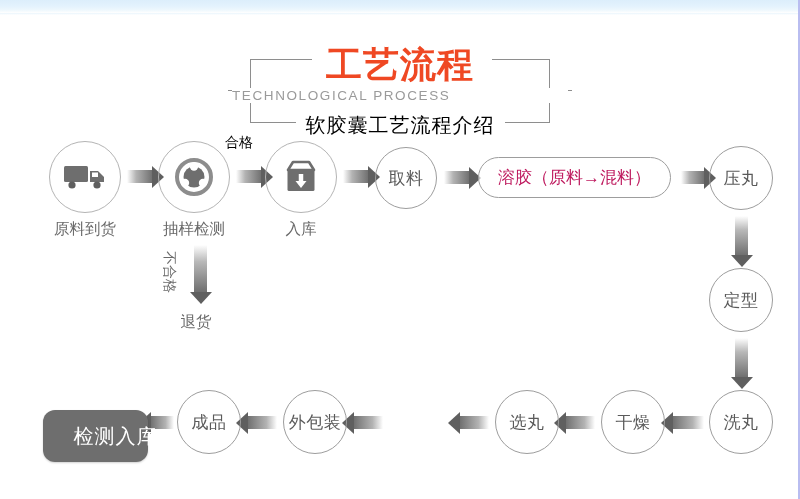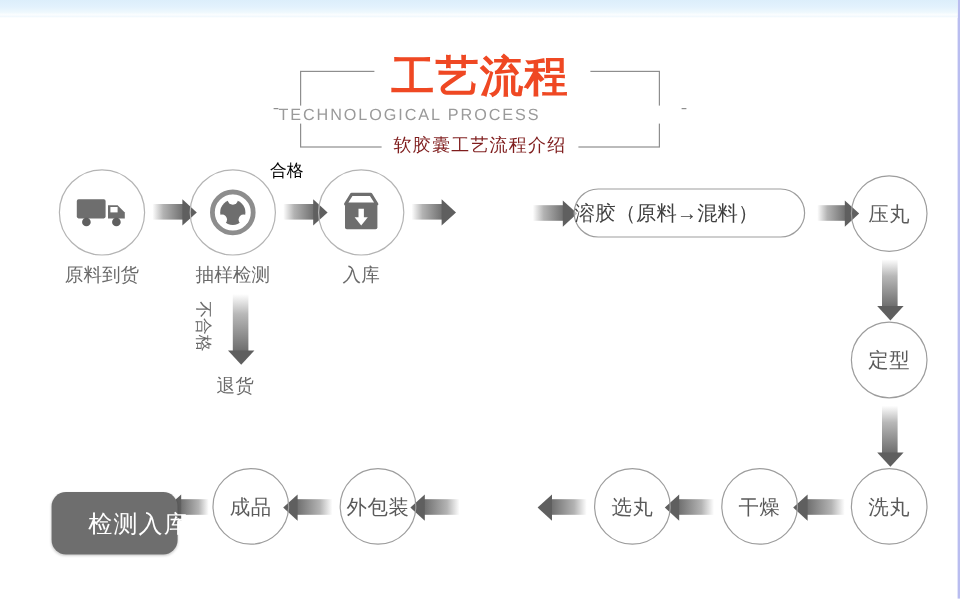--- a/index.html
+++ b/index.html
@@ -57,21 +57,21 @@
     position:absolute;left:0;top:38px;width:336px;
     text-align:left;
     font-size:13.5px;color:#9a9a9a;letter-spacing:1.6px;
     background:#fff;
   }
   .hdr-sub2-wrap{
     position:absolute;left:0;top:62px;width:336px;text-align:center;
   }
   .hdr-sub2{
     display:inline-block;
-    font-size:15px;color:#7f1d1d;letter-spacing:1px;
+    font-size:20px;color:#000000;letter-spacing:1px;
     background:#ffffff;padding:0 10px;
   }
 
   
   .oem{
     position:absolute;left:186px;top:228px;width:530px;height:180px;
     pointer-events:none;
   }
   .oem-text{
     font-size:188px;font-weight:bold;letter-spacing:12px;
@@ -101,22 +101,22 @@
     color:#5a5a5a;
     box-sizing:border-box;
   }
   .node span{font-size:17px;letter-spacing:.5px;white-space:nowrap;}
   .node.icon-node{border-color:#b4b4b4;}
 
   .pillnode{
     position:absolute;
     border:1.3px solid #9d9d9d;
     border-radius:22px;
-    display:flex;align-items:center;
-    color:#404040;box-sizing:border-box;background:rgba(255,255,255,.6);
+    display:flex;align-items:center;justify-content:center;
+    color:#be185d;box-sizing:border-box;background:rgba(255,255,255,.6);
   }
   .pillnode span{font-size:17px;white-space:nowrap;}
 
   .boxnode{
     position:absolute;
     background:#6e6e6e;
     border-radius:12px;
     display:flex;align-items:center;justify-content:center;
     color:#ffffff;box-sizing:border-box;
     box-shadow:0 1px 2px rgba(0,0,0,.18);
@@ -229,20 +229,23 @@
       <path d="M7 12 L12 4 h16 l5 8 z" fill="none" stroke="#6e6e6e" stroke-width="2.6" stroke-linejoin="round"></path>
       <rect x="6.5" y="12" width="27" height="21" rx="1.5" fill="#6e6e6e"></rect>
       <path d="M20 16 v9" stroke="#ffffff" stroke-width="4.5" stroke-linecap="butt"></path>
       <path d="M14.5 23 L20 30 L25.5 23 z" fill="#ffffff"></path>
     </svg>
   </div>
   <div class="caption" style="left:272px;top:219px;width:58px;">入库</div>
 
   <div class="arrow-r" style="left:343px;top:170px;width:26px;"></div>
 
+  <div class="node" style="left:375px;top:147px;width:62px;height:62px;">
+    <span>取料</span>
+  </div>
 
   <div class="arrow-r" style="left:444px;top:171px;width:26px;"></div>
 
   <div class="pillnode" style="left:478px;top:157px;width:193px;height:41px;">
     <span>溶胶（原料→混料）</span>
   </div>
 
   <div class="arrow-r" style="left:681px;top:171px;width:24px;"></div>
 
   <div class="node" style="left:709px;top:146px;width:64px;height:64px;">

